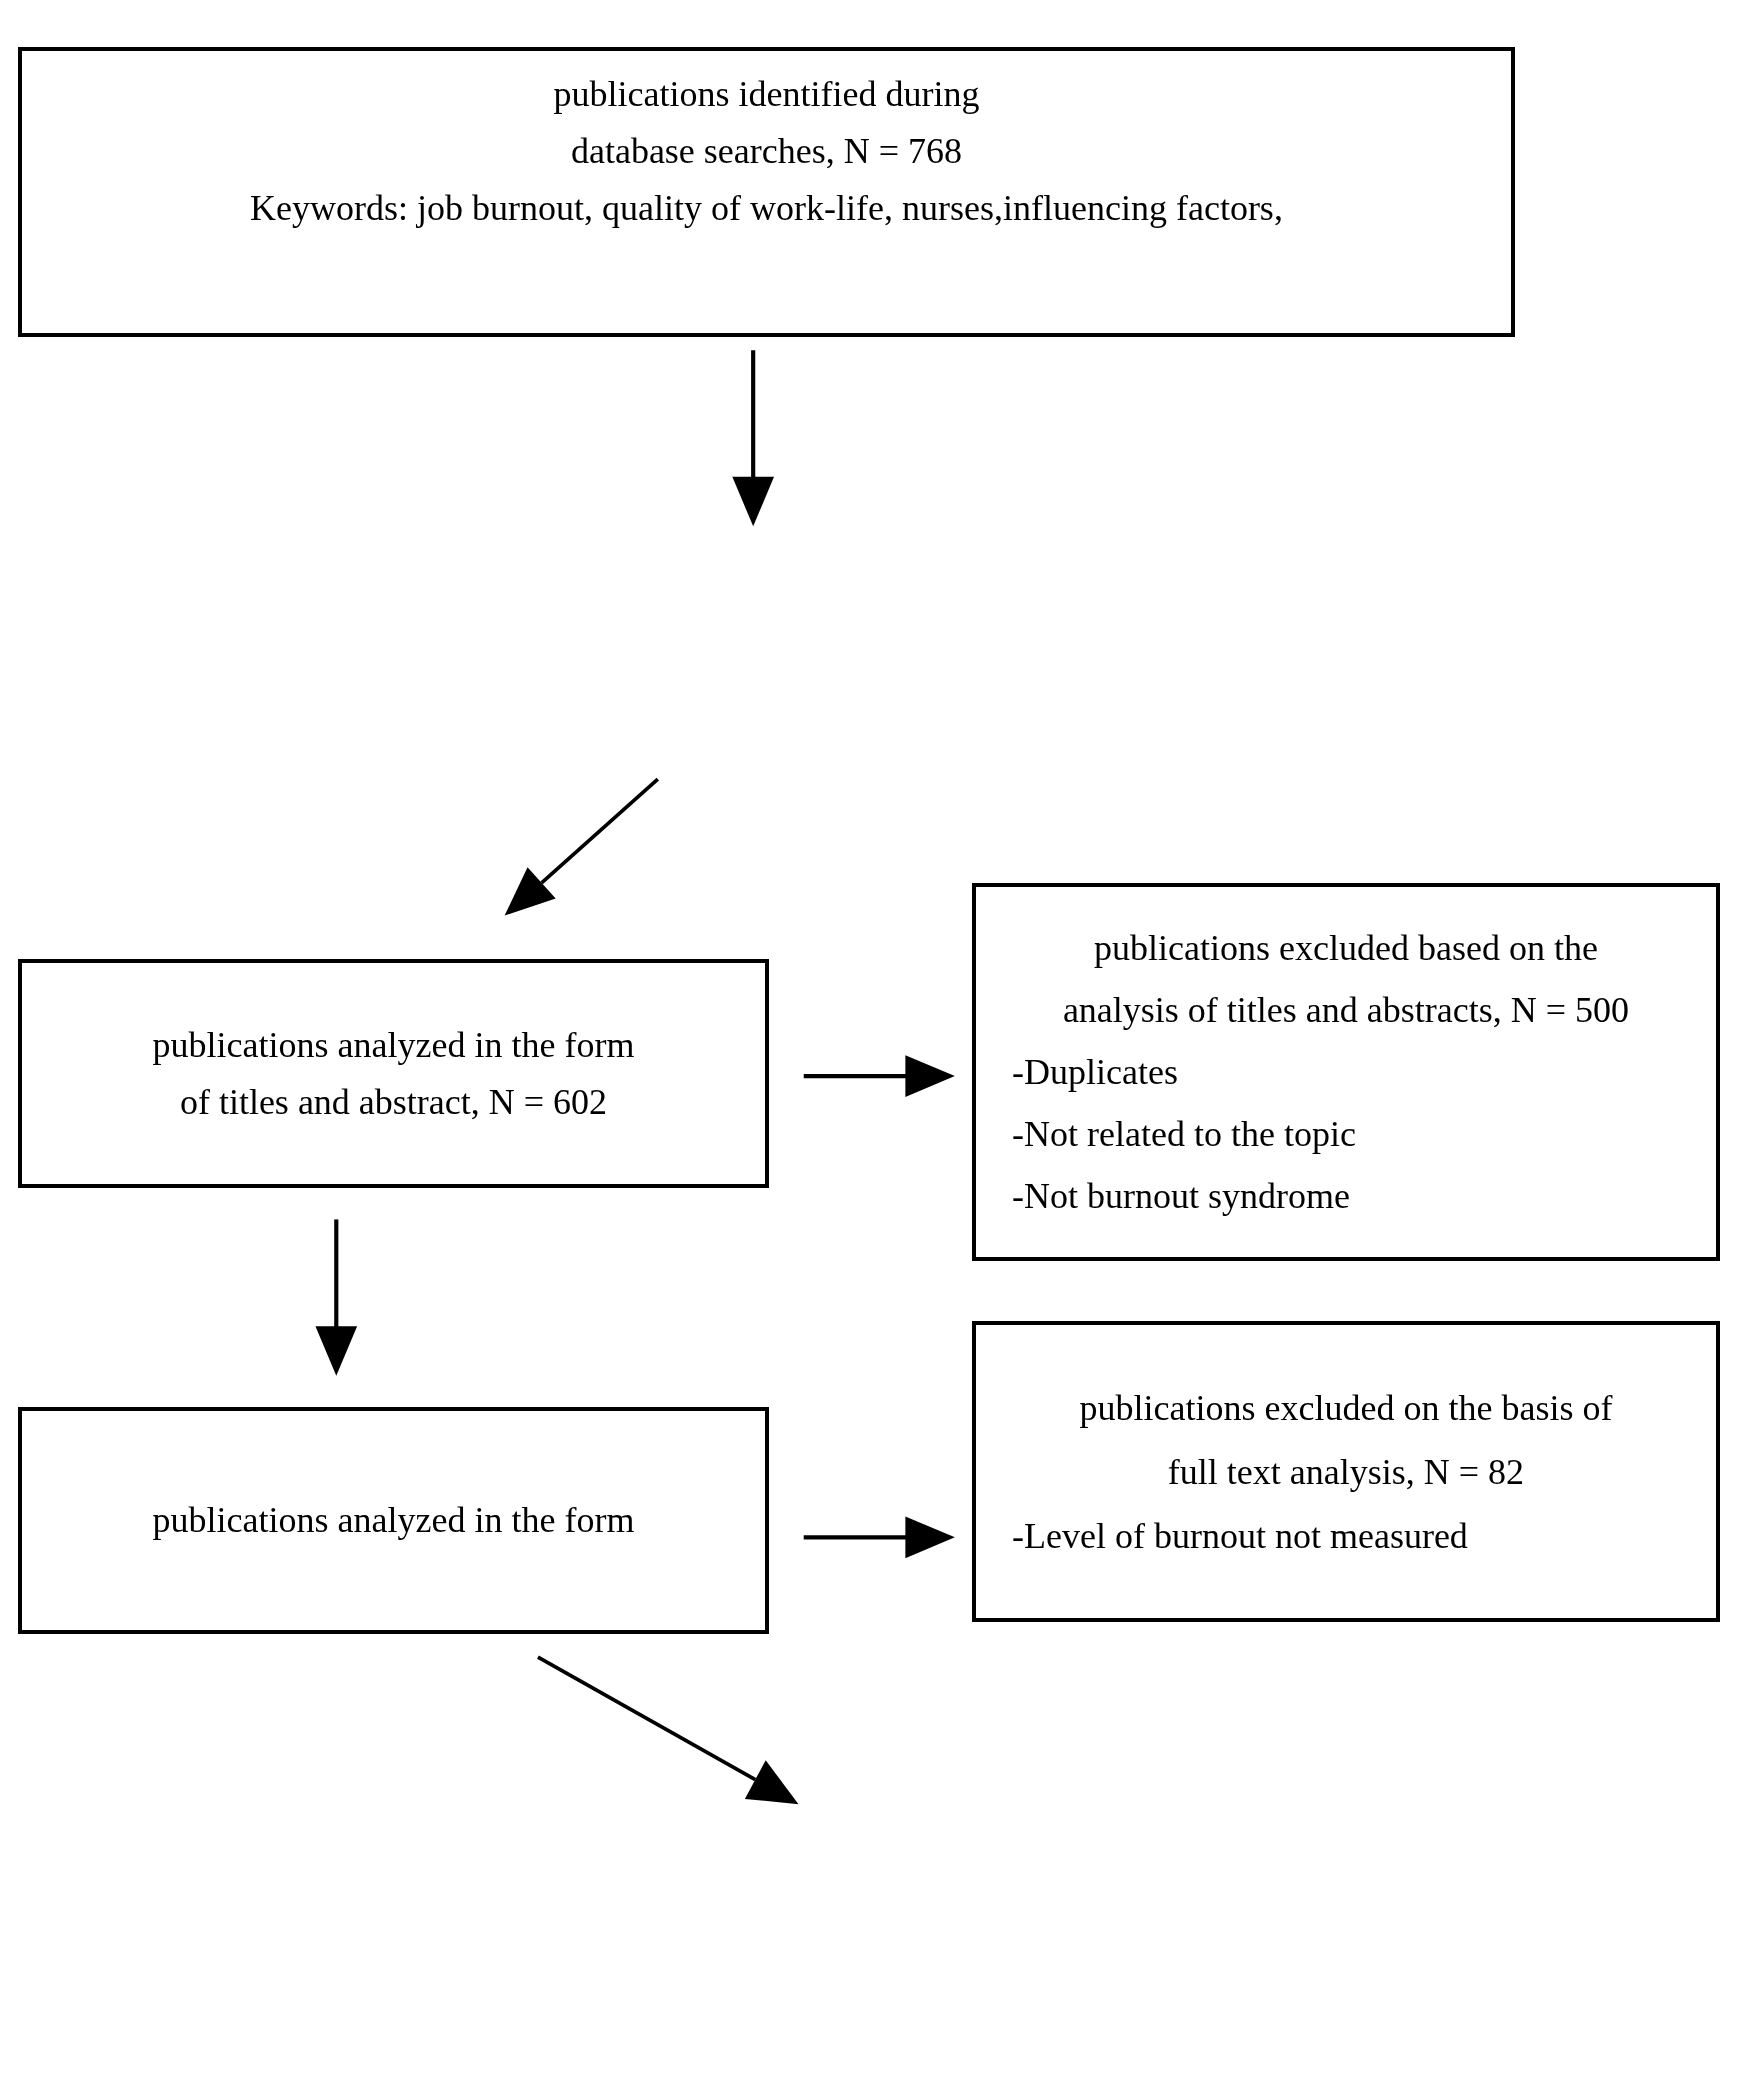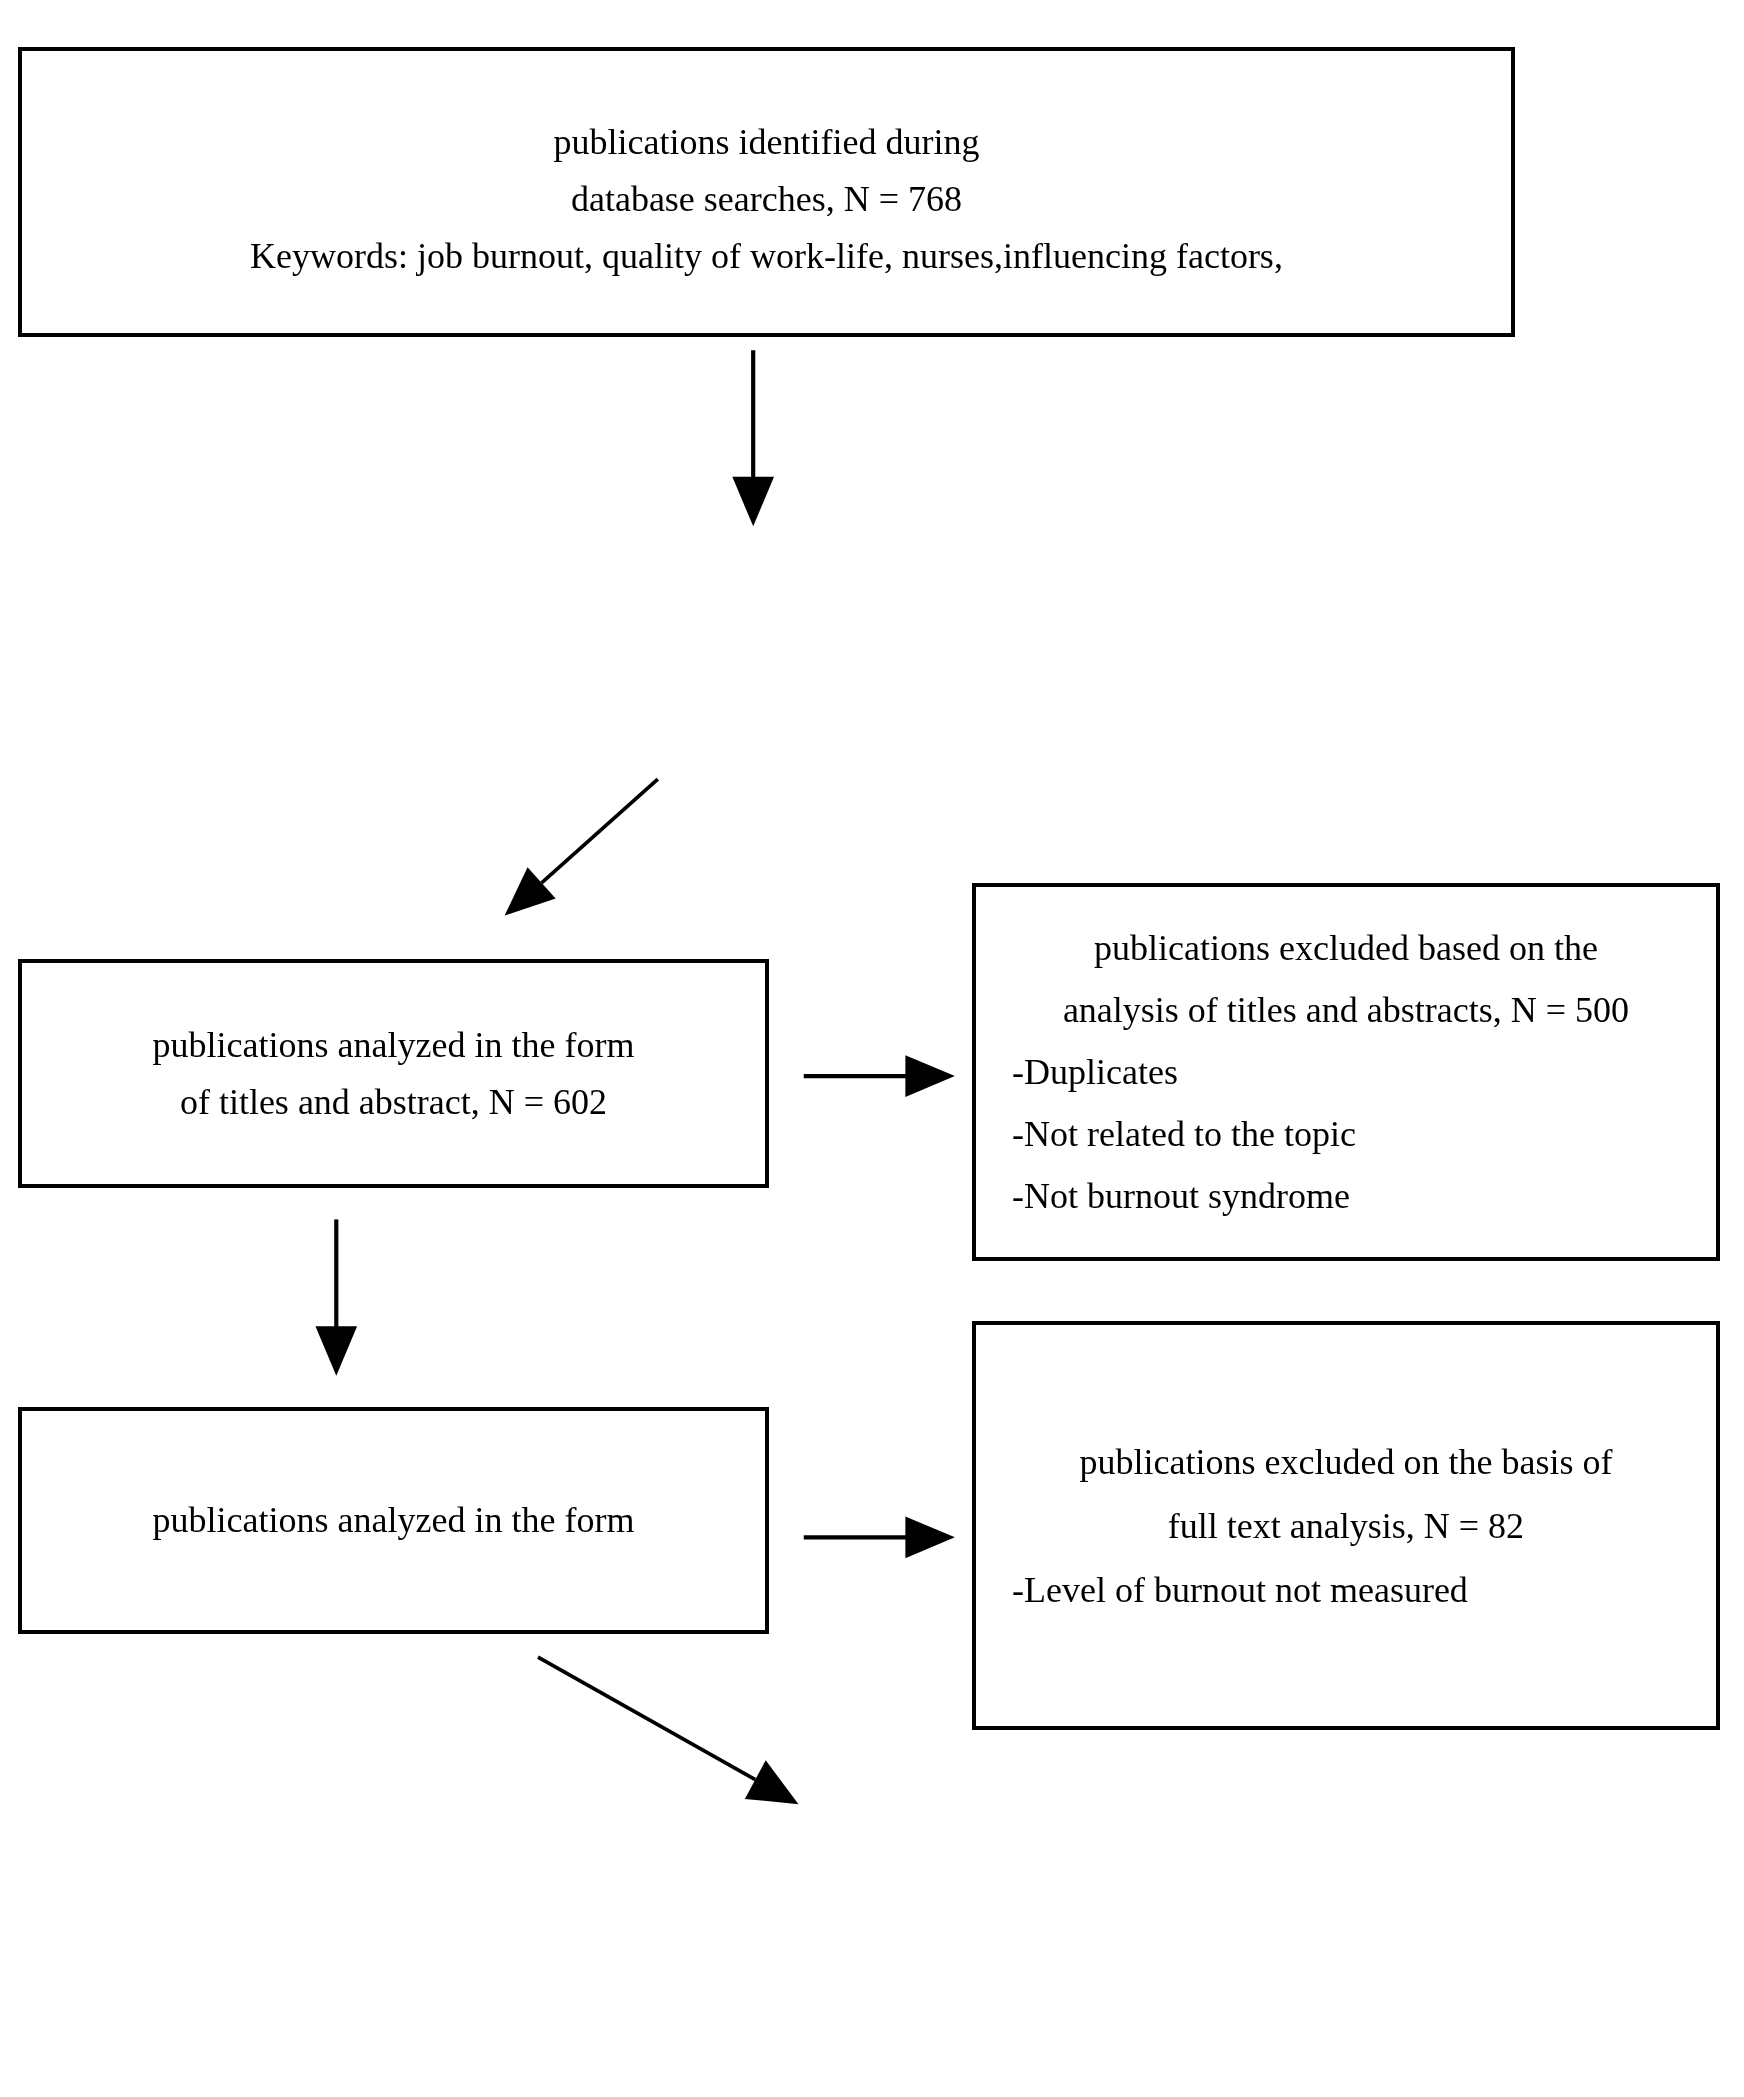--- a/index.html
+++ b/index.html
@@ -39,26 +39,26 @@
   }
   .ln { white-space: nowrap; }
   .ln-left {
     align-self: stretch;
     text-align: left;
     padding-left: 36px;
     white-space: nowrap;
   }
   
   .b-identified      { left: 18px;   top: 47px;   width: 1497px; height: 290px;
-                       justify-content: center; padding-top: 14.6px; }
+                       justify-content: flex-start; padding-top: 14.6px; }
   .b-deduplicated    { left: 386px;  top: 527px; width: 751px; height: 226px; }
   .b-titles          { left: 18px;   top: 959px; width: 751px; height: 229px; }
   .b-excl-abstracts  { left: 972px; top: 883px; width: 748px; height: 378px; line-height: 62px; }
   .b-fulltexts       { left: 18px;   top: 1407px; width: 751px; height: 227px; }
-  .b-excl-fulltext   { left: 972px; top: 1321px; width: 748px; height: 409px; line-height: 64px; }
+  .b-excl-fulltext   { left: 972px; top: 1321px; width: 748px; height: 301px; line-height: 64px; }
   .b-included        { left: 156px;  top: 1844px; width: 1371px; height: 236px;
                        justify-content: flex-start; padding-top: 52px; }
 </style>
 </head>
 <body>
 
 <div class="canvas">
 
   <svg class="arrows" viewBox="0 0 3346 4024" xmlns="http://www.w3.org/2000/svg">
 

